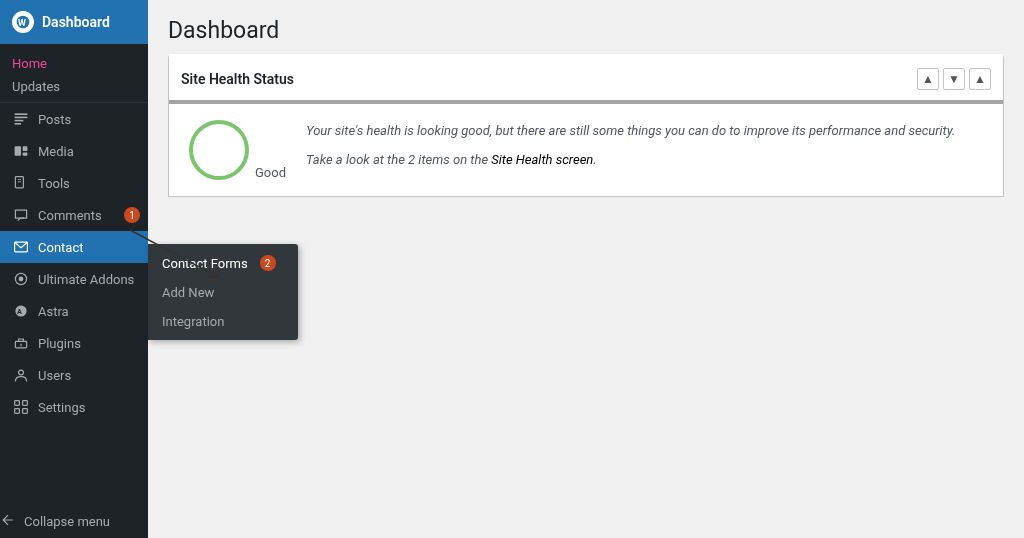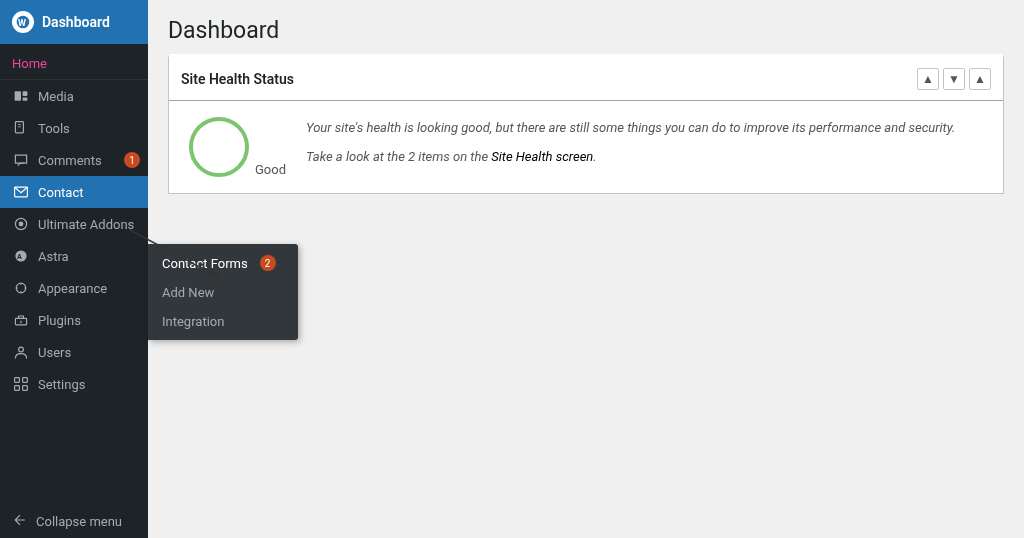--- a/index.html
+++ b/index.html
@@ -71,21 +71,21 @@
       font-size: 10px;
       display: flex; align-items: center; justify-content: center;
       position: absolute;
       right: 8px; top: 50%; transform: translateY(-50%);
     }
 
     .collapse-item {
       display: flex;
       align-items: center;
       gap: 8px;
-      padding: 7px 12px;
+      padding: 7px 0;
       cursor: pointer;
       color: #a7aaad;
       font-size: 13px;
       margin-top: auto;
     }
 
     
     .submenu-flyout {
       position: absolute;
       left: 148px;
@@ -153,21 +153,21 @@
       background: #fff;
       border: 1px solid #c3c4c7;
       border-top: 4px solid #fff;
       margin-bottom: 16px;
     }
     .widget-card-header {
       display: flex;
       align-items: center;
       justify-content: space-between;
       padding: 10px 12px;
-      border-bottom: 1px solid #a3a3a3;
+      border-bottom: 4px solid #a3a3a3;
       background: #fff;
     }
     .widget-card-title {
       font-size: 14px;
       font-weight: 600;
       color: #1d2327;
     }
     .widget-card-controls {
       display: flex;
       gap: 4px;
@@ -224,24 +224,36 @@
       <svg viewBox="0 0 20 20" fill="#2271b1">
           <circle cx="10" cy="10" r="9" fill="#2271b1"></circle>
           <text x="3" y="15" font-size="13" fill="#fff" font-weight="bold">W</text>
         </svg>
     </div>
     <span>Dashboard</span>
   </div>
 
   <div class="sidebar-section">
     <div class="sidebar-section-item active">Home</div>
+    <div class="sidebar-section-item">Updates</div>
   </div>
 
   <div>
 
+    <div class="nav-item">
+      <span class="nav-icon">
+        <svg width="16" height="16" viewBox="0 0 20 20" fill="#a7aaad">
+            <rect x="2" y="3" width="16" height="2"></rect>
+            <rect x="2" y="7" width="16" height="2"></rect>
+            <rect x="2" y="11" width="11" height="2"></rect>
+            <rect x="2" y="15" width="8" height="2"></rect>
+          </svg>
+      </span>
+      <span>Posts</span>
+    </div>
 
     <div class="nav-item">
       <span class="nav-icon">
         <svg width="16" height="16" viewBox="0 0 20 20" fill="#a7aaad">
             <rect x="2" y="4" width="8" height="12" rx="1"></rect>
             <rect x="12" y="4" width="6" height="6" rx="1"></rect>
             <rect x="12" y="12" width="6" height="4" rx="1"></rect>
           </svg>
       </span>
       <span>Media</span>
@@ -292,29 +304,20 @@
     <div class="nav-item">
       <span class="nav-icon">
         <svg width="16" height="16" viewBox="0 0 20 20">
             <circle cx="10" cy="10" r="7" fill="#a7aaad"></circle>
             <text x="5" y="14" font-size="9" fill="#1d2327" font-weight="bold">A</text>
           </svg>
       </span>
       <span>Astra</span>
     </div>
 
-    <div class="nav-item">
-      <span class="nav-icon">
-        <svg width="16" height="16" viewBox="0 0 20 20" fill="none" stroke="#a7aaad" stroke-width="1.5">
-            <circle cx="10" cy="10" r="6"></circle>
-            <path d="M10 4v2M10 14v2M4 10h2M14 10h2"></path>
-          </svg>
-      </span>
-      <span>Appearance</span>
-    </div>
 
     <div class="nav-item">
       <span class="nav-icon">
         <svg width="16" height="16" viewBox="0 0 20 20" fill="none" stroke="#a7aaad" stroke-width="1.5">
             <rect x="3" y="8" width="14" height="8" rx="1"></rect>
             <path d="M7 8V5h6v3"></path>
             <path d="M10 11v3"></path>
           </svg>
       </span>
       <span>Plugins</span>

